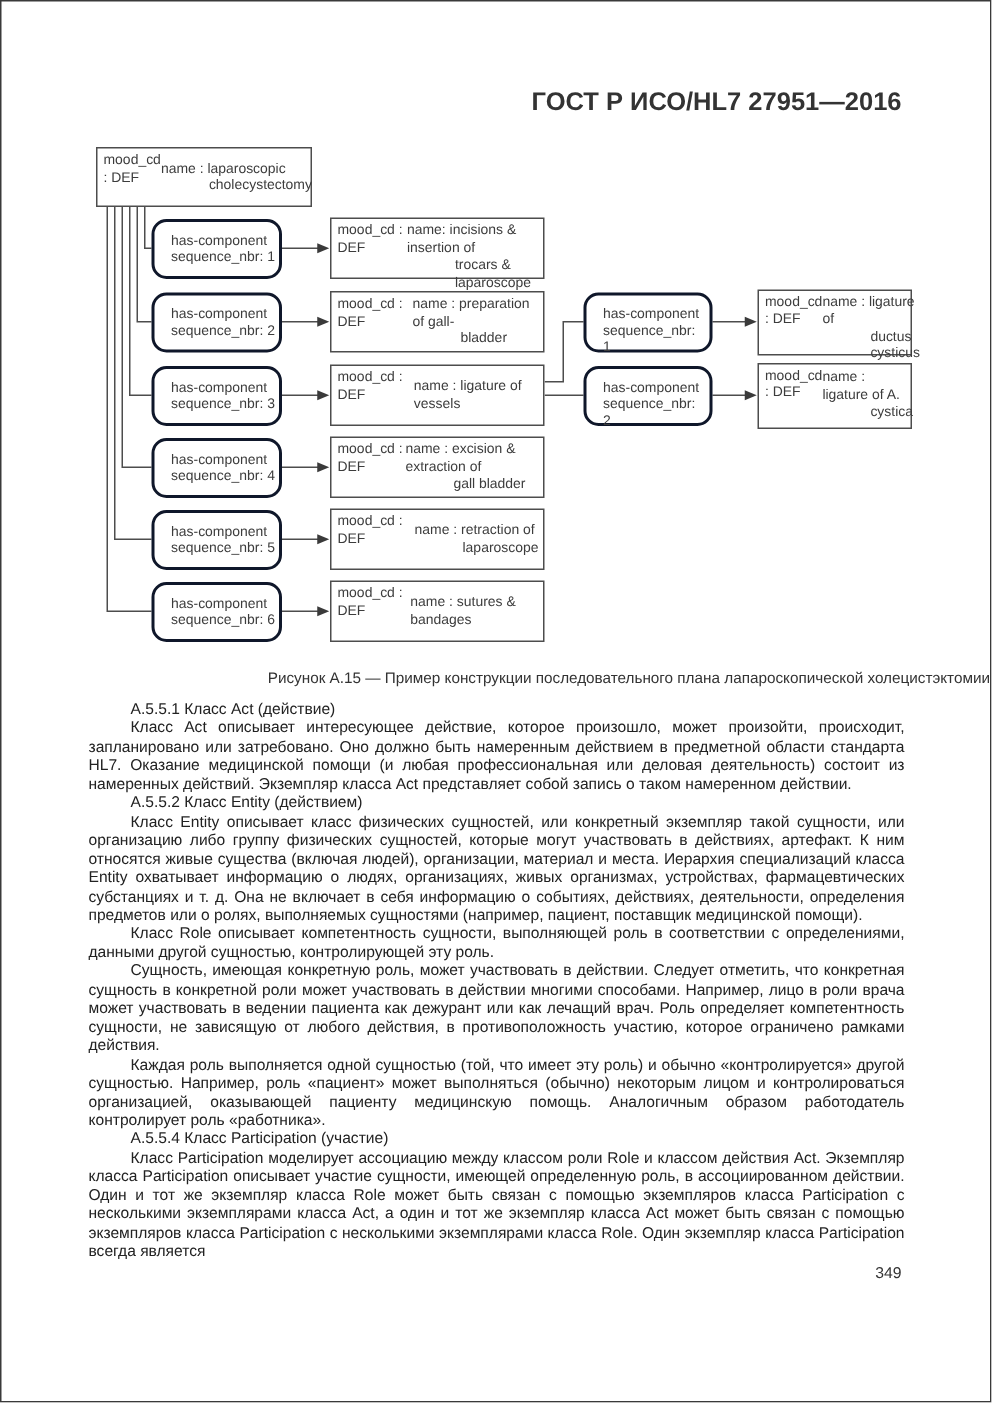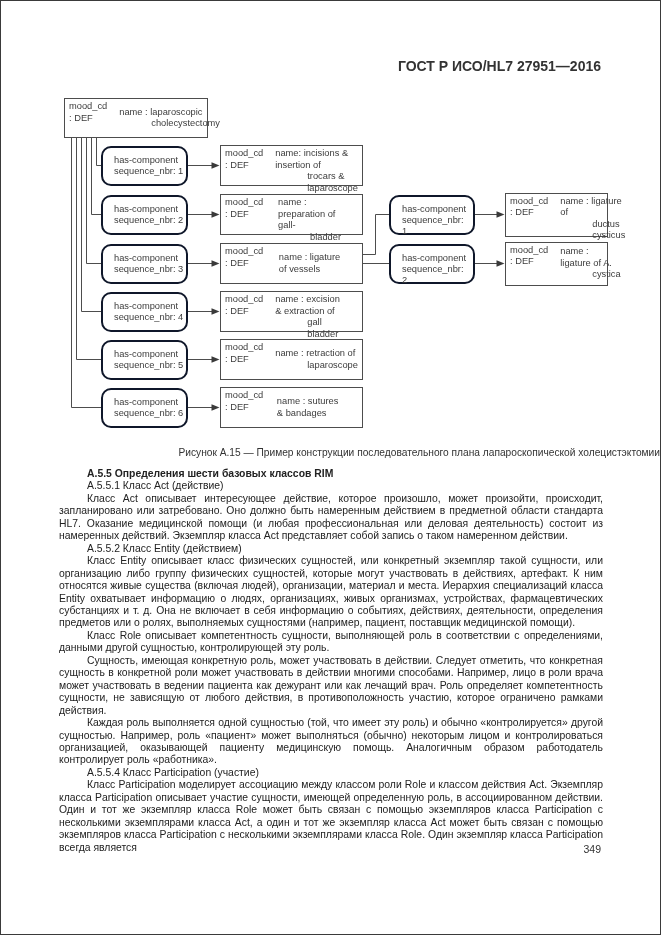--- a/index.html
+++ b/index.html
@@ -2,30 +2,30 @@
 <html><head>
 <meta charset="utf-8">
 <style>
   html,body { margin:0; padding:0; background:#e8e8e8; }
   .page {
     position:relative; width:659px; height:933px; margin:0 auto;
     background:#ffffff; border:1px solid #3a3a3a; overflow:hidden;
     font-family:"Liberation Sans", sans-serif; color:#2a2a2a;
   }
   
-  .running-header { position:absolute; top:57px; right:59px; font-size:14px; font-weight:bold; color:#333; }
+  .running-header { position:absolute; top:57px; right:59px; font-size:17px; font-weight:bold; color:#333; }
   
   .diagram { position:absolute; left:0; top:0; width:661px; height:440px; }
   .connectors { position:absolute; left:0; top:0; }
   .dbox {
     position:absolute; box-sizing:border-box; background:#fff;
     border:1px solid #4d4d4d; font-size:9.3px; line-height:11.5px; color:#3c3c3c;
     display:flex; flex-direction:row; padding:2px 3px 2px 4px;
   }
-  .dbox .nmwrap { margin:auto 12px; }
+  .dbox .nmwrap { margin:auto 0; }
   .dbox .nm2 { padding-left:32px; }
   .dbox .nm2:empty { display:none; }
   .relbox {
     position:absolute; box-sizing:border-box; background:#fff;
     border:2px solid #0f172a; border-radius:10px; font-size:9.3px; line-height:11px;
     color:#3c3c3c; display:flex; flex-direction:column; justify-content:space-between;
     padding:7px 2px 7px 11px; width:87px; height:40px; left:100px;
   }
   .actcol { left:219px; width:143px; height:41px; }
   .subact { left:504px; width:103px; height:44px; }
@@ -176,21 +176,20 @@
       <div class="nmwrap">
         <div class="nm1">name : ligature of A.</div>
         <div class="nm2">cystica</div>
       </div>
     </div>
   </div>
 
   <div class="caption">Рисунок А.15 — Пример конструкции последовательного плана лапароскопической холецистэктомии</div>
 
   <div class="bodytext">
-    <p class="hd">А.5.5 Определения шести базовых классов RIM</p>
     <p>А.5.5.1 Класс Act (действие)</p>
     <p>Класс Act описывает интересующее действие, которое произошло, может произойти, происходит, запланировано или затребовано. Оно должно быть намеренным действием в предметной области стандарта HL7. Оказание медицинской помощи (и любая профессиональная или деловая деятельность) состоит из намеренных действий. Экземпляр класса Act представляет собой запись о таком намеренном действии.</p>
     <p>А.5.5.2 Класс Entity (действием)</p>
     <p>Класс Entity описывает класс физических сущностей, или конкретный экземпляр такой сущности, или организацию либо группу физических сущностей, которые могут участвовать в действиях, артефакт. К ним относятся живые существа (включая людей), организации, материал и места. Иерархия специализаций класса Entity охватывает информацию о людях, организациях, живых организмах, устройствах, фармацевтических субстанциях и т. д. Она не включает в себя информацию о событиях, действиях, деятельности, определения предметов или о ролях, выполняемых сущностями (например, пациент, поставщик медицинской помощи).</p>
     <p>Класс Role описывает компетентность сущности, выполняющей роль в соответствии с определениями, данными другой сущностью, контролирующей эту роль.</p>
     <p>Сущность, имеющая конкретную роль, может участвовать в действии. Следует отметить, что конкретная сущность в конкретной роли может участвовать в действии многими способами. Например, лицо в роли врача может участвовать в ведении пациента как дежурант или как лечащий врач. Роль определяет компетентность сущности, не зависящую от любого действия, в противоположность участию, которое ограничено рамками действия.</p>
     <p>Каждая роль выполняется одной сущностью (той, что имеет эту роль) и обычно «контролируется» другой сущностью. Например, роль «пациент» может выполняться (обычно) некоторым лицом и контролироваться организацией, оказывающей пациенту медицинскую помощь. Аналогичным образом работодатель контролирует роль «работника».</p>
     <p>А.5.5.4 Класс Participation (участие)</p>
     <p>Класс Participation моделирует ассоциацию между классом роли Role и классом действия Act. Экземпляр класса Participation описывает участие сущности, имеющей определенную роль, в ассоциированном действии. Один и тот же экземпляр класса Role может быть связан с помощью экземпляров класса Participation с несколькими экземплярами класса Act, а один и тот же экземпляр класса Act может быть связан с помощью экземпляров класса Participation с несколькими экземплярами класса Role. Один экземпляр класса Participation всегда является</p>
   </div>

